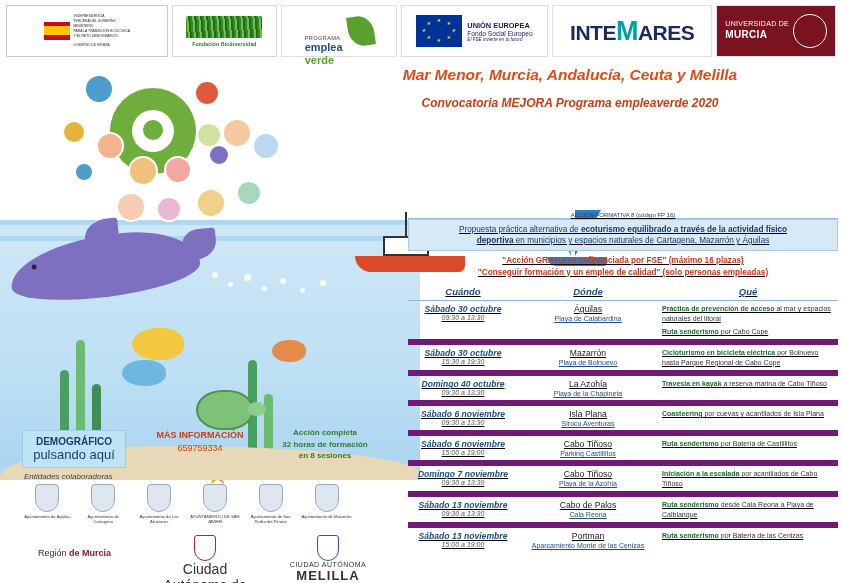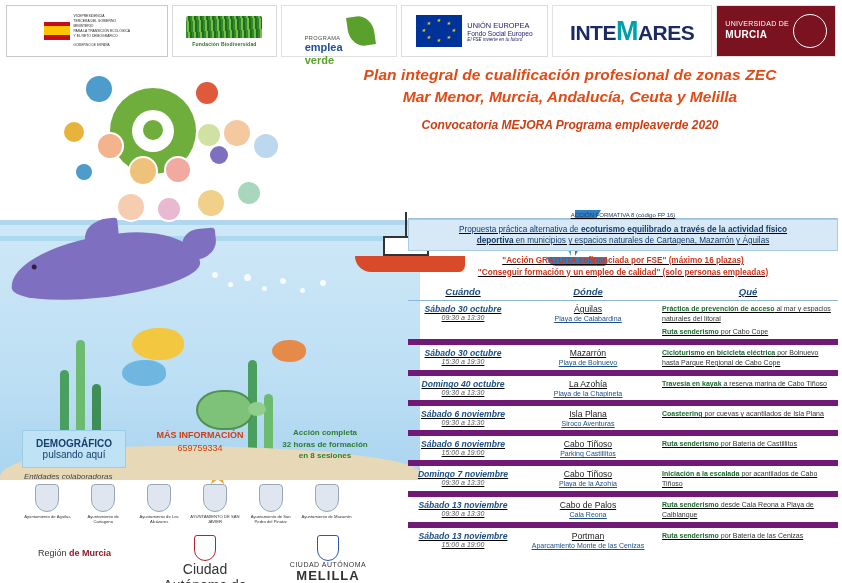--- a/index.html
+++ b/index.html
@@ -34,21 +34,21 @@
   .ev-logo { width:118px; height:52px; border:1px solid #e0e0e0; background:#fff; display:flex; align-items:center; gap:5px; padding:3px 5px;}
   .ev-txt { font-size:8px; line-height:1.15;margin-top:39px; }
   .ev-p { font-size:5.6px; color:#4a4a4a; letter-spacing:.4px;}
   .ev-e { color:#1f4fa3; font-weight:bold; font-size:11px;}
   .ev-v { color:#5aa02c; font-weight:bold; font-size:11px;}
   .ev-leaf { width:26px; height:30px; background:#5aa02c; border-radius:0 60% 0 60%; transform:rotate(-8deg); flex:none;}
 
   .ue-logo { width:150px; height:52px; border:1px solid #dcdcdc; background:#fff; display:flex; align-items:center; gap:5px; padding:3px 5px;}
   .ue-flag { width:46px; height:32px; background:#003399; position:relative; flex:none;}
   .ue-flag i { position:absolute; color:#ffcc00; font-size:5px; line-height:5px;}
-  .ue-tx1 { font-size:7.4px; font-weight:normal; color:#1a1a6b;}
+  .ue-tx1 { font-size:7.4px; font-weight:bold; color:#1a1a6b;}
   .ue-tx2 { font-size:6.6px; color:#1a1a6b;}
   .ue-tx3 { font-size:4.6px; color:#1a1a6b; font-style:italic;}
 
   .im-logo { width:164px; height:52px; border:1px solid #e2e2e2; background:#fff; display:flex; align-items:center; justify-content:center;}
   .im-text { font-size:21px; font-weight:bold; color:#1b2a63; letter-spacing:-.5px;}
   .im-m { color:#00a0a8; font-size:27px;}
 
   .um-logo { width:122px; height:52px; border:1px solid #e2e2e2; background:#7b1220; display:flex; align-items:center; gap:4px; padding:3px 5px;}
   .um-txt { color:#fff; font-size:7px; line-height:1.25; letter-spacing:.3px;}
   .um-txt .s { font-size:10px; font-weight:bold;}
@@ -101,21 +101,21 @@
   .sailboat .s2 { position:absolute; left:6px; top:8px; width:0; height:0; border-right:20px solid #5aa3d6; border-bottom:38px solid transparent;}
   .sailboat .h { position:absolute; bottom:8px; left:2px; width:60px; height:9px; background:#2f7fc1; border-radius:0 0 10px 26px;}
 
   
   .inscr {
     position:absolute; left:22px; top:430px; width:104px; height:38px;
     background:#bfe3f5; border:1px solid #9ccde6; text-align:center;
     display:flex; flex-direction:column; justify-content:center;
   }
   .inscr .a { color:#17406b; font-weight:bold; font-size:10px;}
-  .inscr .b { color:#17406b; font-size:10px;}
+  .inscr .b { color:#17406b; font-size:13px;}
   .masinfo { position:absolute; left:140px; top:430px; width:120px; text-align:center;}
   .masinfo .a { color:#cf3d12; font-weight:bold; font-size:9px;}
   .masinfo .b { color:#cf3d12; font-size:9px; margin-top:3px;}
   .accion { position:absolute; left:270px; top:427px; width:110px; text-align:center; color:#2f7d32; font-weight:bold; font-size:8px; line-height:1.45;}
 
   .colab-label { position:absolute; left:24px; top:472px; font-size:8px; font-style:italic; color:#444;}
 
   .crest-row { position:absolute; left:22px; top:484px; width:330px; display:flex; gap:5px;}
   .crest { width:52px; text-align:center;}
   .crest .shield { width:24px; height:28px; margin:0 auto; background:#dfe6ef; border:1px solid #9aa7b5; border-radius:4px 4px 12px 12px;}
@@ -214,21 +214,20 @@
   <div class="um-logo logo-box">
     <div class="um-txt">
       <div>UNIVERSIDAD DE</div>
       <div class="s">MURCIA</div>
     </div>
     <div class="um-seal"></div>
   </div>
 </div>
 
 <div class="title-block">
-  <div class="t1">Plan integral de cualificación profesional de zonas ZEC</div>
   <div class="t2">Mar Menor, Murcia, Andalucía, Ceuta y Melilla</div>
   <div class="t3">Convocatoria MEJORA Programa empleaverde 2020</div>
 </div>
 
 <div class="illus">
   <div class="sea"></div>
   <div class="wave" style="top:160px;"></div>
   <div class="wave" style="top:176px;"></div>
 
   <div class="gearwheel" style="left:110px; top:28px; width:86px; height:86px; background:#6fae3c;"></div>

